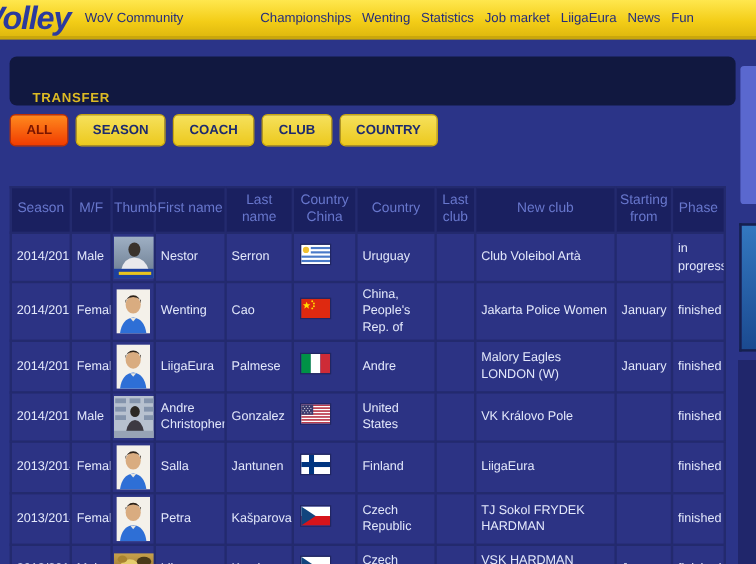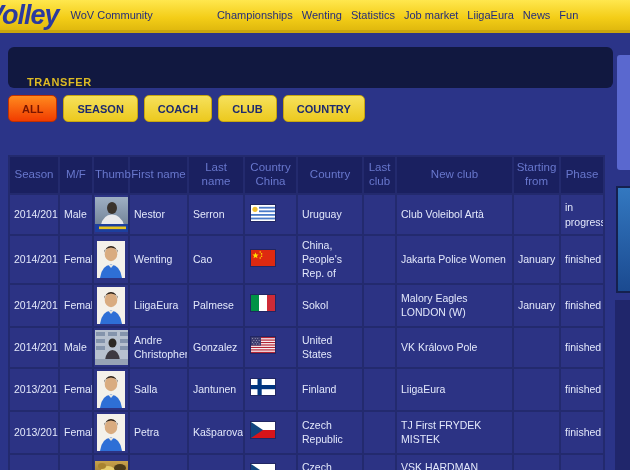--- a/index.html
+++ b/index.html
@@ -221,21 +221,21 @@
               <path d="M3 37 Q4.5 24.5 14 23.5 Q23.5 24.5 25 37 Z" fill="#2e6fd6"></path>
               <path d="M11.5 24 L14 27 L16.5 24 Z" fill="#e9e6df"></path>
             </svg></span></td>
         <td>LiigaEura</td>
         <td>Palmese</td>
         <td class="c-flag"><span class="flag"><svg width="24" height="16" viewBox="0 0 24 16">
               <rect width="8" height="16" fill="#009246"></rect>
               <rect x="8" width="8" height="16" fill="#ffffff"></rect>
               <rect x="16" width="8" height="16" fill="#ce2b37"></rect>
             </svg></span></td>
-        <td>Sokol</td>
+        <td>Andre</td>
         <td></td>
         <td>Malory Eagles LONDON (W)</td>
         <td>January</td>
         <td>finished</td>
       </tr>
       <tr>
         <td>2014/2015</td>
         <td>Male</td>
         <td class="c-thumb"><span class="thumb"><svg width="35" height="35" viewBox="0 0 35 35">
               <rect width="35" height="35" fill="#b7c1cf"></rect>
@@ -322,21 +322,21 @@
             </svg></span></td>
         <td>Petra</td>
         <td>Kašparova</td>
         <td class="c-flag"><span class="flag"><svg width="24" height="16" viewBox="0 0 24 16">
               <rect width="24" height="8" fill="#ffffff"></rect>
               <rect y="8" width="24" height="8" fill="#d7141a"></rect>
               <polygon points="0,0 12,8 0,16" fill="#11457e"></polygon>
             </svg></span></td>
         <td>Czech Republic</td>
         <td></td>
-        <td>TJ First FRYDEK MISTEK</td>
+        <td>TJ Sokol FRYDEK HARDMAN</td>
         <td></td>
         <td>finished</td>
       </tr>
       <tr>
         <td>2013/2014</td>
         <td>Male</td>
         <td class="c-thumb"><span class="thumb"><svg width="35" height="26" viewBox="0 0 35 26">
               <defs>
                 <linearGradient id="pg" x1="0" y1="0" x2="0" y2="1">
                   <stop offset="0" stop-color="#c8a24b"></stop>

